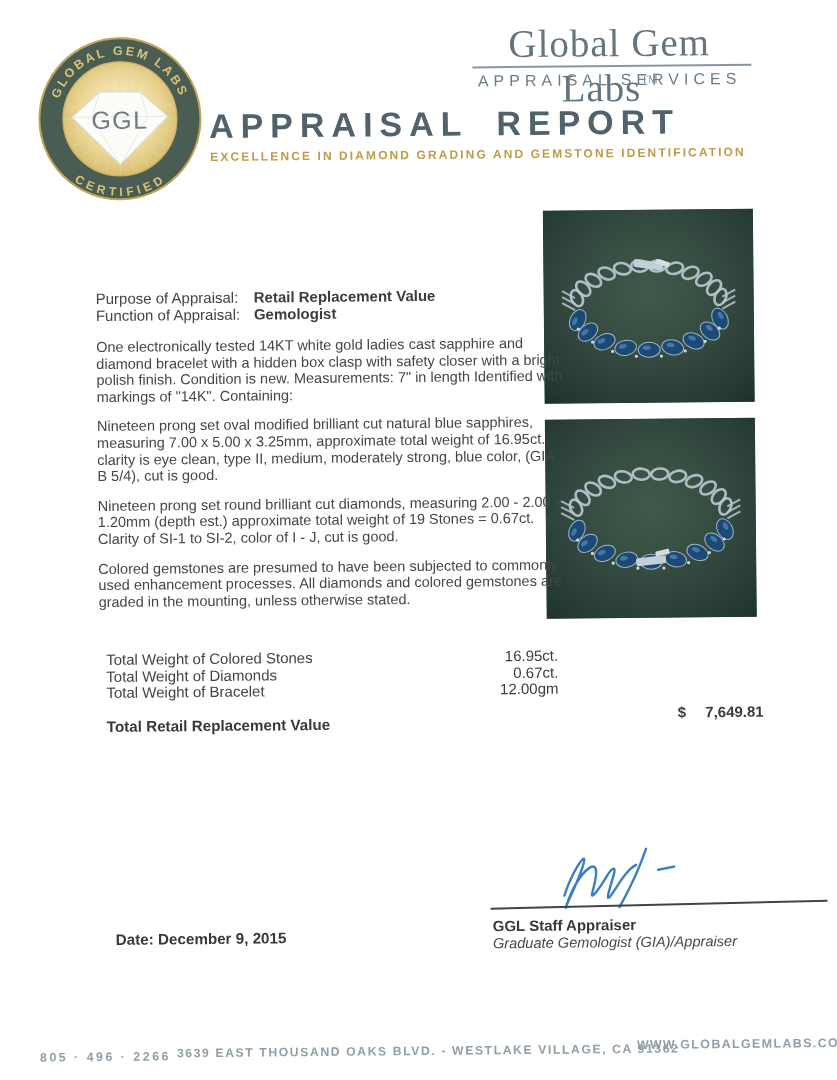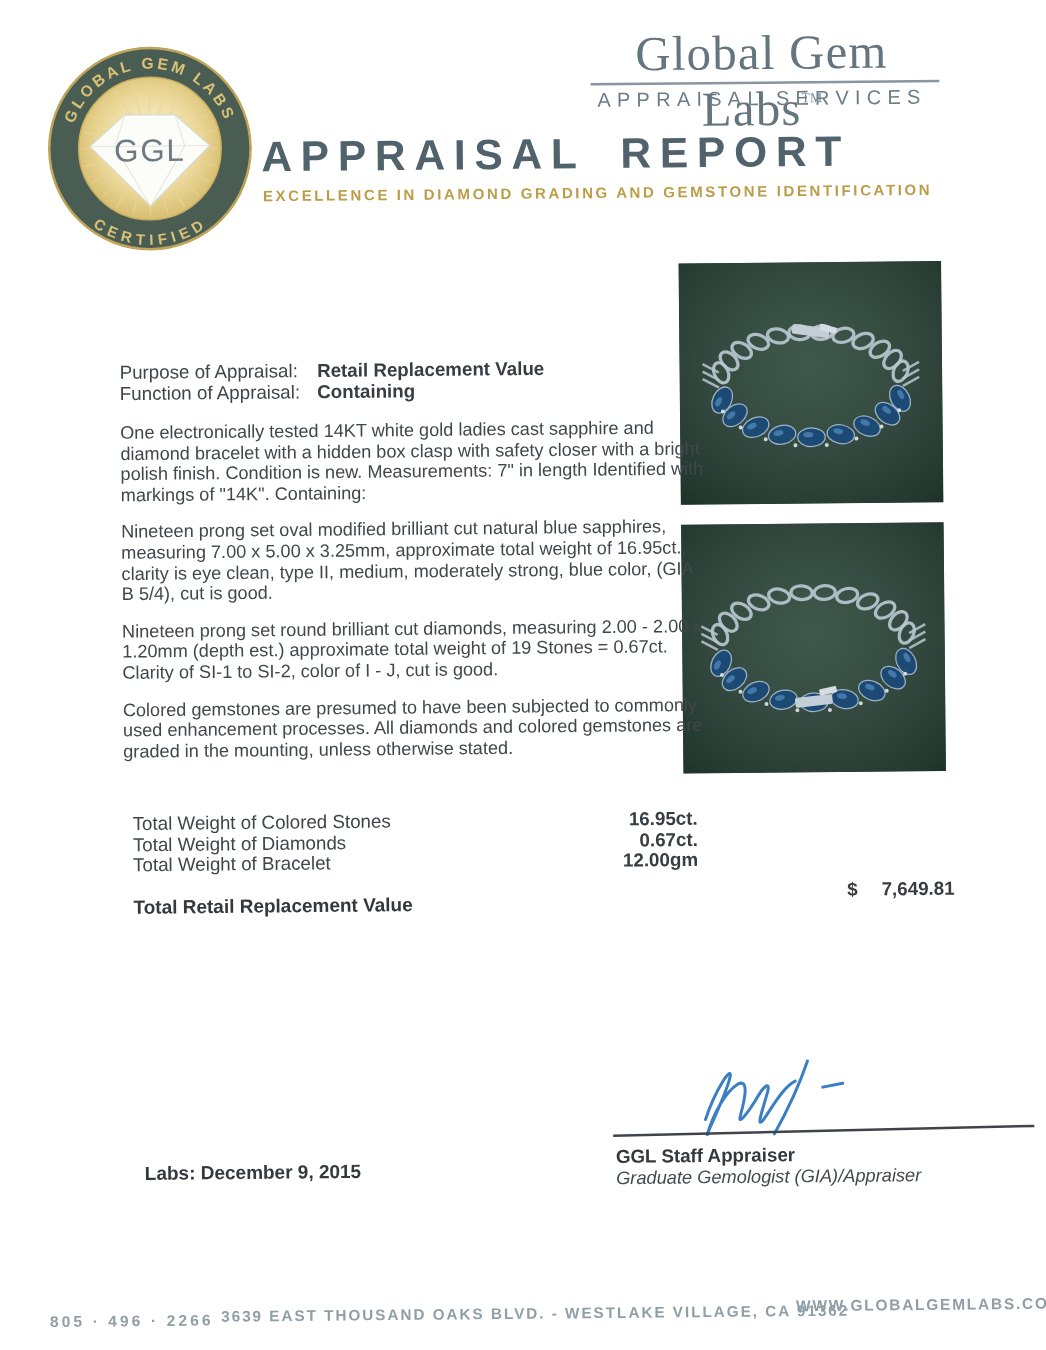--- a/index.html
+++ b/index.html
@@ -30,21 +30,21 @@
   .flabel{width:158px;}
   .fvalue{font-weight:700;color:#383d42;}
 
   
   .paras{left:98px;top:336px;width:468px;font-size:14.5px;line-height:16.6px;color:#42474c;}
   .paras p{margin:0 0 13px 0;}
 
   
   .totals{left:105px;top:649px;width:452px;font-size:15px;line-height:16.6px;}
   .trow{position:relative;height:16.6px;}
-  .tvalue{position:absolute;right:0;top:0;font-weight:700;color:#383d42;}
+  .tvalue{position:absolute;right:0;top:0;font-weight:400;color:#383d42;}
   .grand-label{left:105px;top:715px;font-size:15.2px;font-weight:700;color:#34393e;}
   .grand-value{left:676px;top:706px;width:86px;display:flex;justify-content:space-between;
                font-size:15px;font-weight:700;color:#383d42;}
 
   
   .sig-line{left:487px;top:906px;width:337px;height:2px;background:#3f444a;transform:rotate(-0.8deg);}
   .sig-name{left:489px;top:918px;font-size:15px;font-weight:700;color:#34393e;}
   .sig-cred{left:489px;top:936px;font-size:14.6px;font-style:italic;color:#44494e;}
   .date-line{left:112px;top:928px;font-size:15.2px;font-weight:700;color:#34393e;}
 
@@ -246,21 +246,21 @@
         </svg>
     </div>
 
     <div class="abs fields">
       <div class="frow">
         <span class="flabel">Purpose of Appraisal:</span>
         <span class="fvalue">Retail Replacement Value</span>
       </div>
       <div class="frow">
         <span class="flabel">Function of Appraisal:</span>
-        <span class="fvalue">Containing</span>
+        <span class="fvalue">Gemologist</span>
       </div>
     </div>
 
     <div class="abs paras">
       <p>One electronically tested 14KT white gold ladies cast sapphire and diamond bracelet with a hidden box clasp with safety closer with a bright polish finish. Condition is new. Measurements: 7" in length Identified with markings of "14K".  Containing:</p>
       <p>Nineteen prong set oval modified brilliant cut natural blue sapphires, measuring 7.00 x 5.00 x 3.25mm, approximate total weight of 16.95ct., clarity is eye clean, type II, medium, moderately strong, blue color, (GIA B 5/4), cut is good.</p>
       <p>Nineteen prong set round brilliant cut diamonds, measuring 2.00 - 2.00 x 1.20mm (depth est.) approximate total weight of 19 Stones = 0.67ct. Clarity of SI-1 to SI-2, color of I - J, cut is good.</p>
       <p>Colored gemstones are presumed to have been subjected to commonly used enhancement processes. All diamonds and colored gemstones are graded in the mounting, unless otherwise stated.</p>
     </div>
 
@@ -291,21 +291,21 @@
           <path d="M 100,6 C 93,26 81,50 73,64"></path>
           <path d="M 112,27 L 128,24"></path>
         </g>
       </svg>
     </div>
     <div class="abs sig-line"></div>
     <div class="abs sig-name">GGL Staff Appraiser</div>
     <div class="abs sig-cred">Graduate Gemologist (GIA)/Appraiser</div>
 
     <div class="abs date-line">
-      <span>Labs:</span>
+      <span>Date:</span>
       <span>December 9, 2015</span>
     </div>
 
     <div class="abs foot foot-phone">805 · 496 · 2266</div>
     <div class="abs foot foot-addr">3639 EAST THOUSAND OAKS BLVD. - WESTLAKE VILLAGE, CA 91362</div>
     <div class="abs foot foot-web">WWW.GLOBALGEMLABS.COM</div>
 
   </div>
 </div>
 

